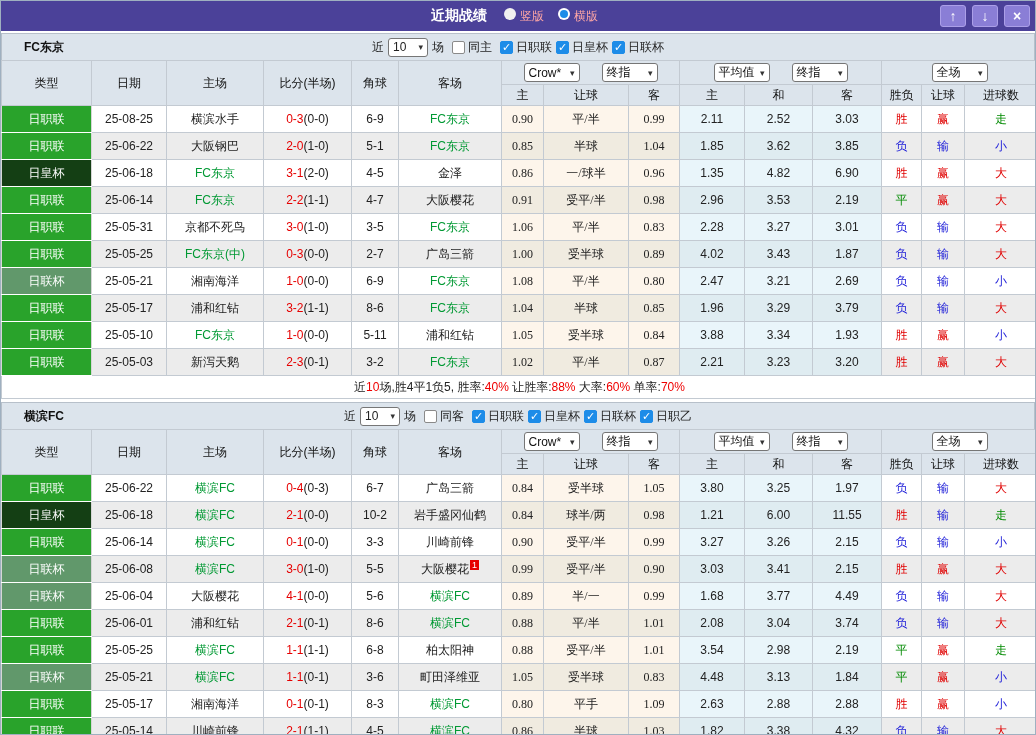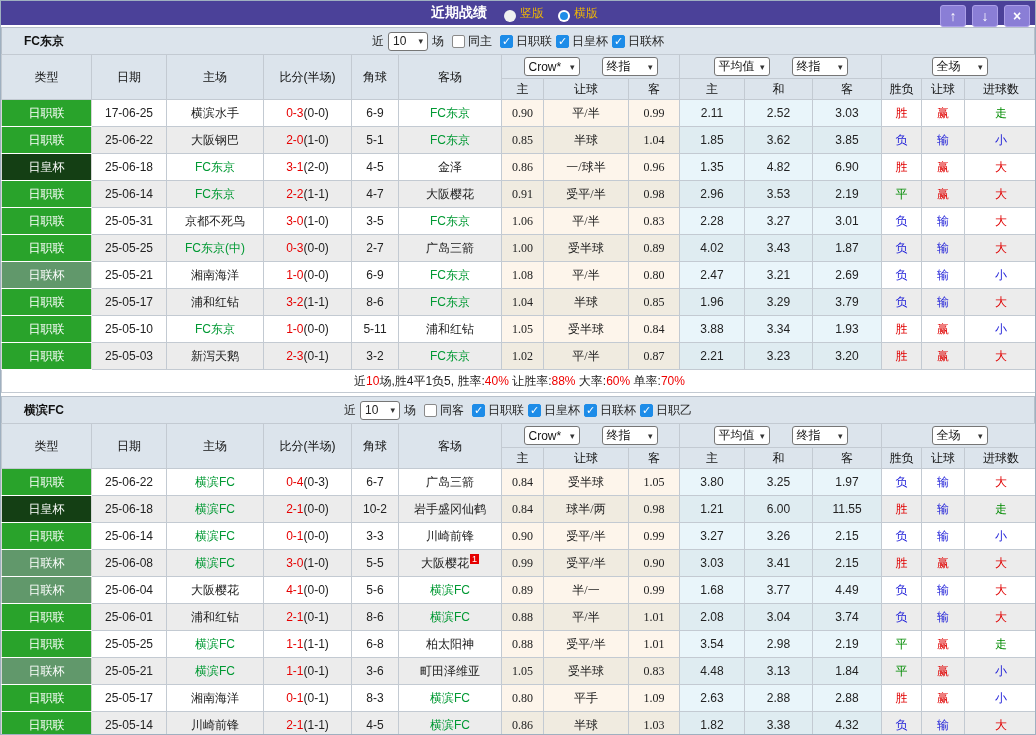--- a/index.html
+++ b/index.html
@@ -1,21 +1,21 @@
 <!DOCTYPE html>
 <html><head>
 <meta charset="utf-8">
 <style>
   html,body{margin:0;padding:0;background:#fff;}
   body{font-family:"Liberation Sans","DejaVu Sans",sans-serif;font-size:12px;color:#222;}
   .window{width:1036px;height:735px;box-sizing:border-box;border:1px solid #9fb0c0;background:#fff;overflow:hidden;}
   
-  .titlebar{height:24px;background:#4b4199;position:relative;display:flex;align-items:center;justify-content:center;color:#fff;}
+  .titlebar{height:30px;background:#4b4199;position:relative;display:flex;align-items:center;justify-content:center;color:#fff;}
   .titlebar .title{font-size:14px;font-weight:bold;margin-right:10px;}
-  .radio-label{display:inline-flex;align-items:flex-end;gap:4px;margin:0 7px;cursor:pointer;font-size:12px;color:#eab308;}
+  .radio-label{display:inline-flex;align-items:flex-start;gap:4px;margin:0 7px;cursor:pointer;font-size:12px;color:#fca5a5;}
   .radio{width:12px;height:12px;border-radius:50%;background:#f0f0f0;display:inline-block;position:relative;}
   .radio.checked{background:#fff;}
   .radio.checked::after{content:'';position:absolute;left:2px;top:2px;width:8px;height:8px;border-radius:50%;background:#1d8ce8;}
   .win-buttons{position:absolute;right:5px;top:4px;display:flex;gap:6px;}
   .winbtn{width:26px;height:22px;background:#8a7ed6;border:1px solid #ab9fe8;border-radius:3px;color:#fff;font-weight:bold;text-align:center;line-height:20px;font-size:14px;cursor:pointer;box-sizing:border-box;}
   
   #sections{margin-top:2px;}
   .team-section{margin-bottom:3px;}
   .filter-row{height:26px;background:#dce4ec;border:1px solid #b7c0ca;border-bottom:none;position:relative;display:flex;align-items:center;justify-content:center;}
   .team-name{position:absolute;left:22px;font-weight:bold;color:#111;}
@@ -167,21 +167,21 @@
           <th>和</th>
           <th>客</th>
           <th>胜负</th>
           <th>让球</th>
           <th>进球数</th>
         </tr>
       </thead>
       <tbody>
             <tr>
               <td class="type" style="background: rgb(41, 163, 43);">日职联</td>
-              <td class="">17-06-25</td>
+              <td class="">25-08-25</td>
               <td class="">横滨水手</td>
               <td class=""><span class="score">0-3</span><span>(0-0)</span></td>
               <td class="">6-9</td>
               <td class="hl"><span>FC东京</span></td>
               <td class="crow">0.90</td>
               <td class="crow">平/半</td>
               <td class="crow">0.99</td>
               <td class="avg">2.11</td>
               <td class="avg">2.52</td>
               <td class="avg">3.03</td>

